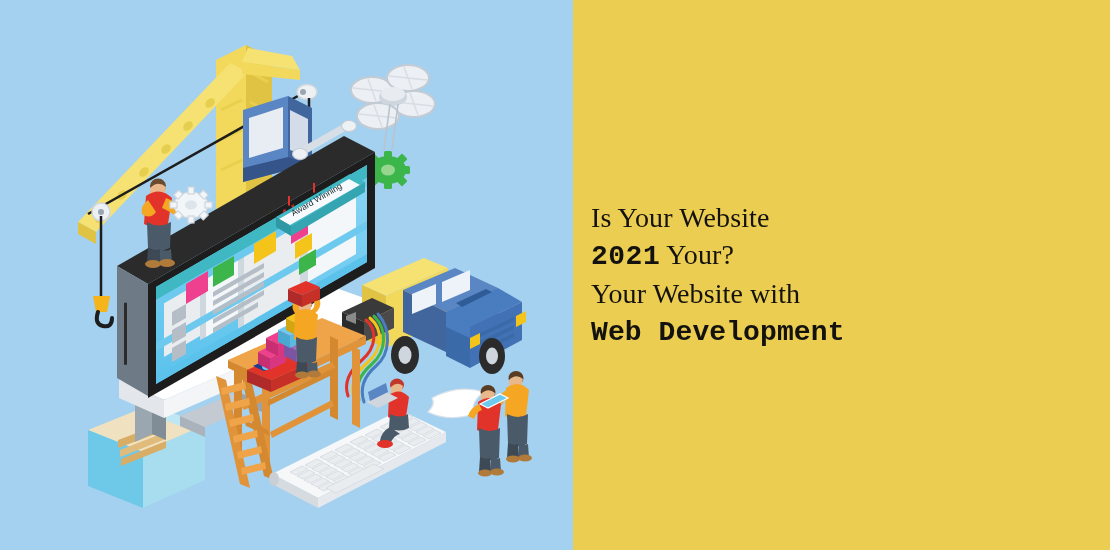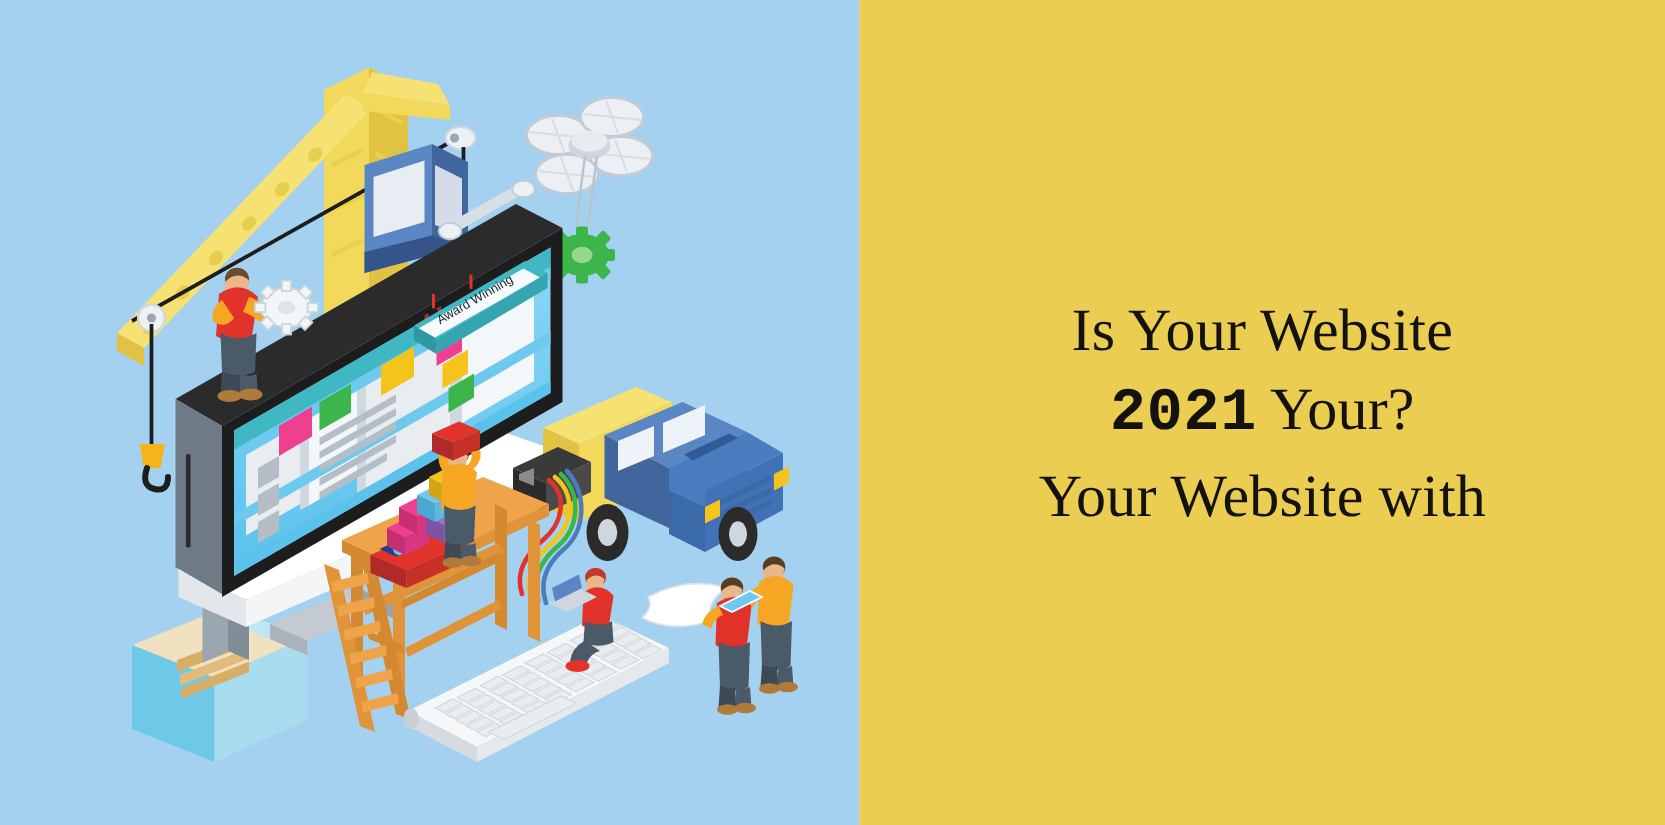--- a/index.html
+++ b/index.html
@@ -30,23 +30,23 @@
     position:relative;
     width:537px; height:550px;
     background:#ebcd51;
     flex:0 0 537px;
     display:flex;
     align-items:center;
     justify-content:center;
   }
   .headline {
     width:100%;
-    text-align:center;
+    text-align:left;
     color:#14120f;
-    font-size:40px;
+    font-size:28px;
     line-height:1.33;
     letter-spacing:0.1px;
     padding:0 18px;
   }
   .headline .ln { display:block; white-space:nowrap; }
   .headline b { font-weight:700;font-family:Liberation Mono, monospace; }
   .yr { font-weight:700; letter-spacing:0.5px; }
 </style>
 </head>
 <body>
@@ -512,16 +512,17 @@
 
       </svg>
     </div>
   </div>
 
   <div class="text-panel">
     <div class="headline">
       <span class="ln">Is Your Website</span>
       <span class="ln"><b class="yr">2021</b><span> Your?</span></span>
       <span class="ln">Your Website with</span>
+      <span class="ln"><b>Web Development</b></span>
     </div>
   </div>
 
 </div>
 
 </body></html>

